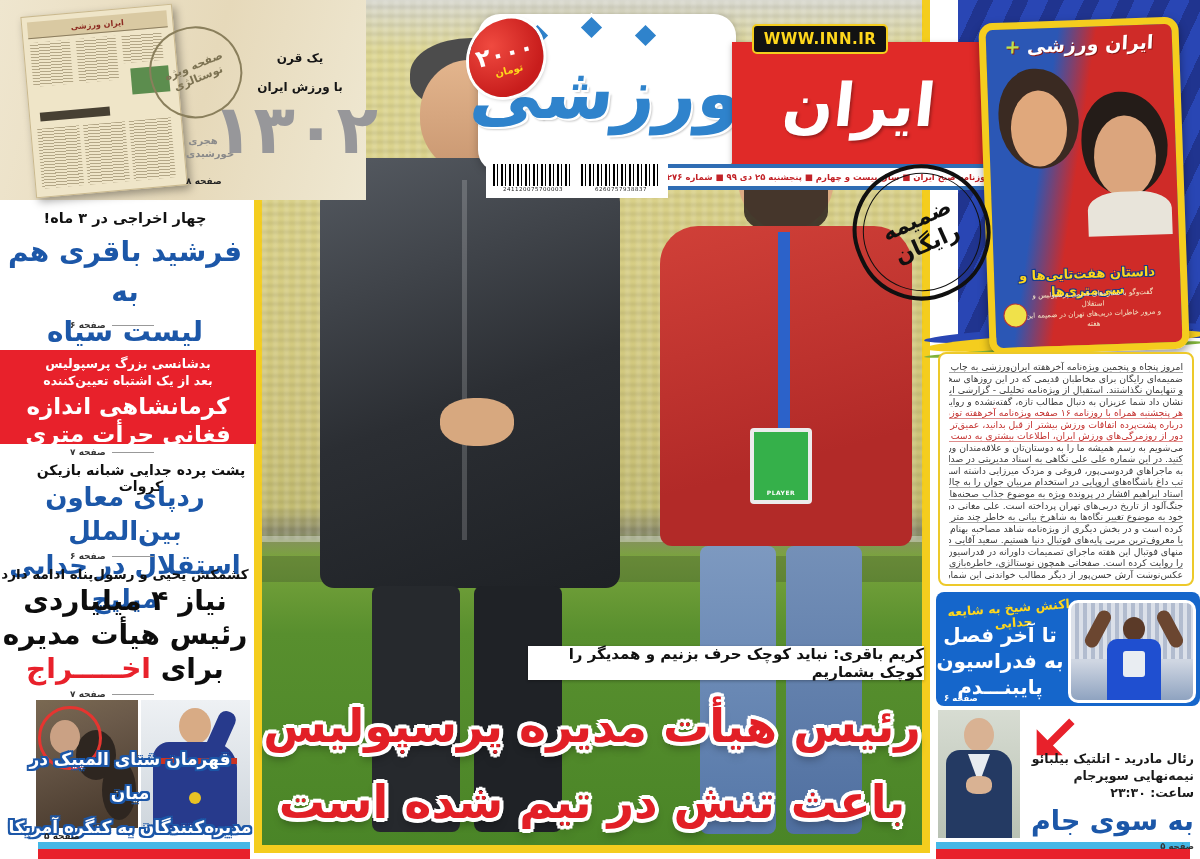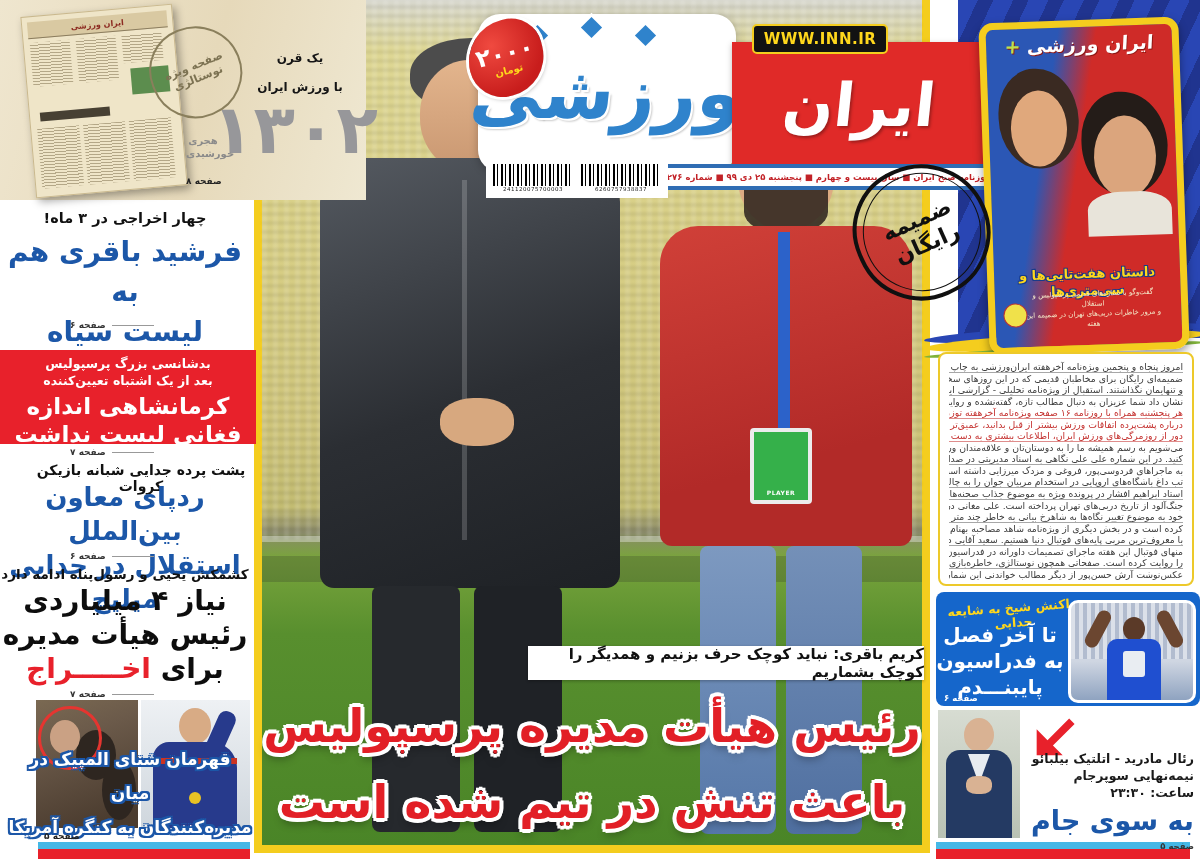--- a/index.html
+++ b/index.html
@@ -304,21 +304,21 @@
     <div>فرشید باقری هم به</div>
     <div>لیست سیاه پیوست</div>
   </div>
   <div id="s1-page" class="abs rtl pageref">صفحه ۶</div>
 
   <div id="s2-box" class="abs rtl">
     <div class="sub">بدشانسی بزرگ پرسپولیس</div>
     <div class="sub">بعد از یک اشتباه تعیین‌کننده</div>
     <div class="big">
       <div>کرمانشاهی اندازه</div>
-      <div>فغانی لیست نداشت</div>
+      <div>فغانی جرأت متری</div>
     </div>
   </div>
   <div id="s2-page" class="abs rtl pageref">صفحه ۷</div>
 
   <div id="s3-kicker" class="abs rtl ctr kicker">پشت پرده جدایی شبانه بازیکن کروات</div>
   <div id="s3-head" class="abs rtl ctr blue-head">
     <div>ردپای معاون بین‌الملل</div>
     <div>استقلال در جدایی میلیچ</div>
   </div>
   <div id="s3-page" class="abs rtl pageref">صفحه ۶</div>

